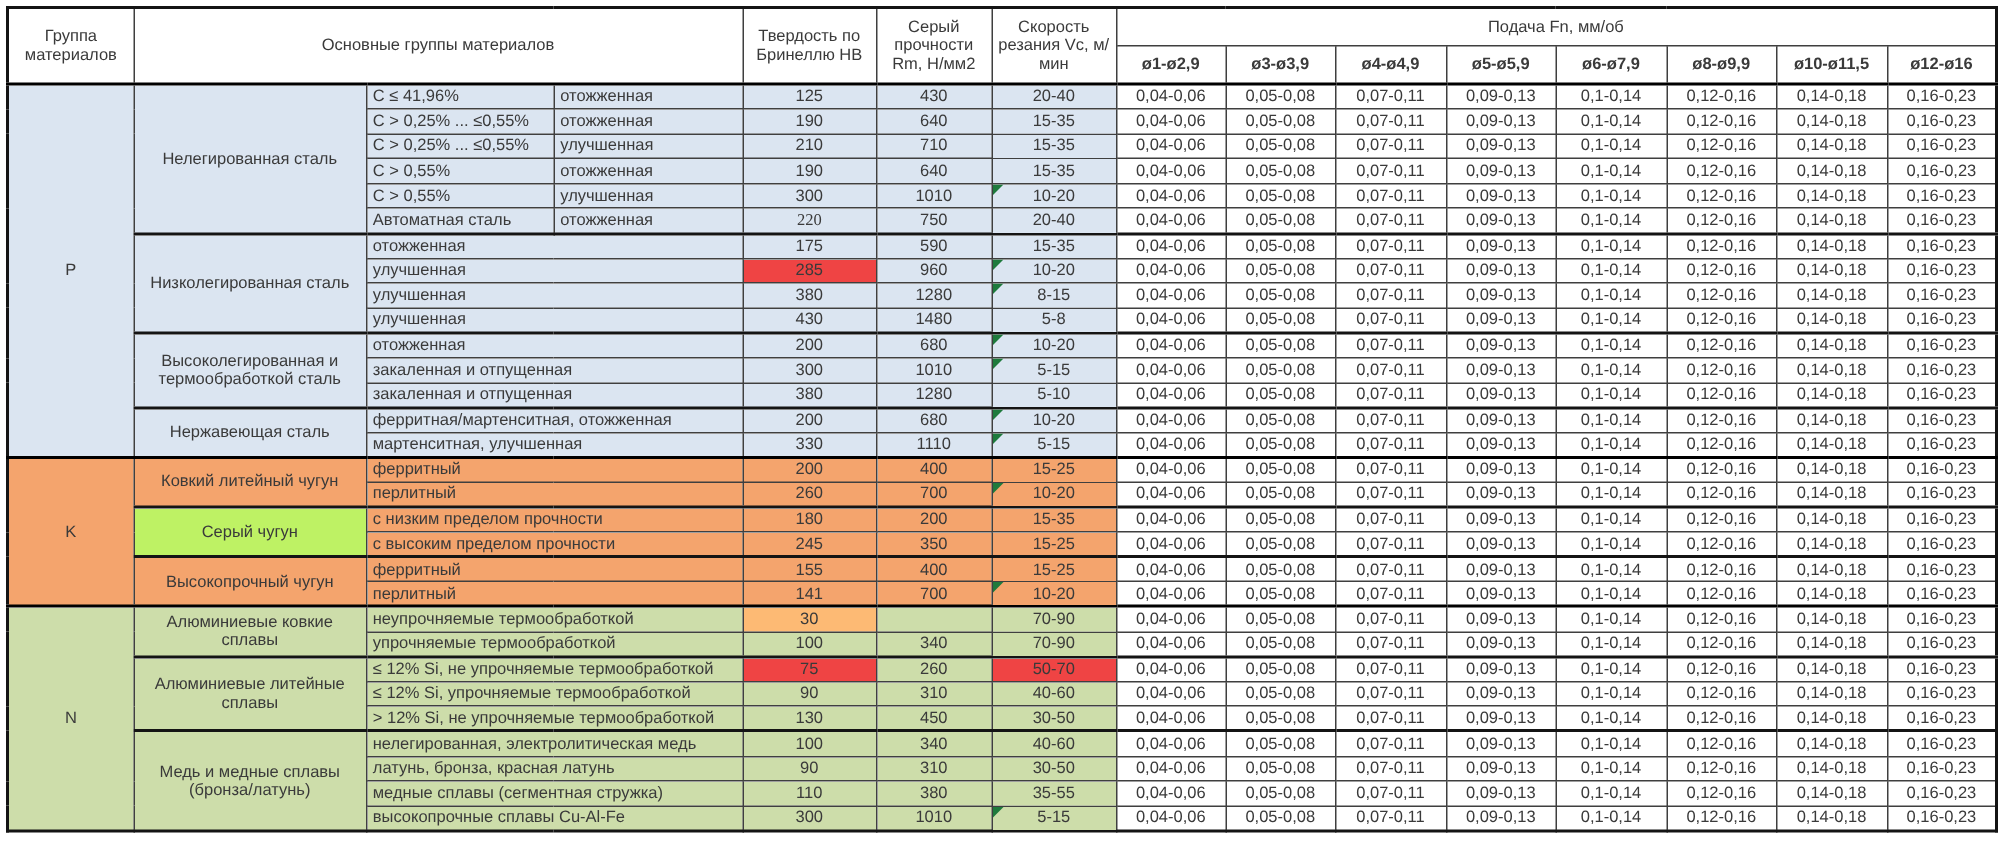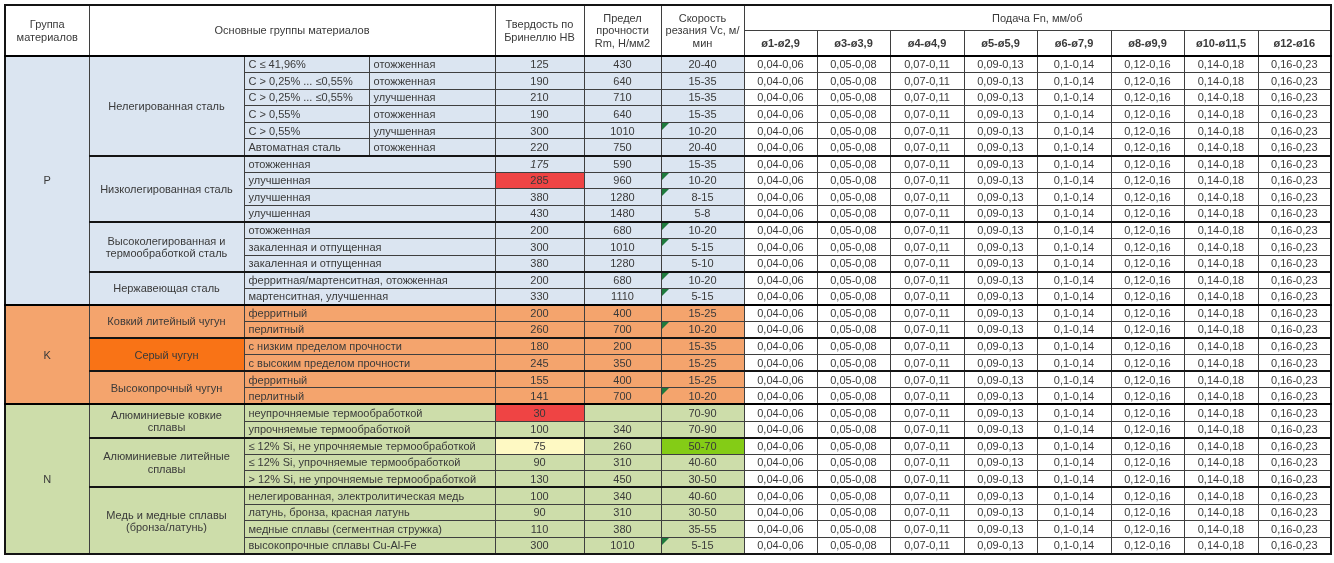--- a/index.html
+++ b/index.html
@@ -44,21 +44,21 @@
       <col style="width:74px">
         <col style="width:73px">
         <col style="width:74px">
         <col style="width:73px">
     </colgroup>
     <thead>
       <tr class="title-row">
         <th rowspan="2">Группа материалов</th>
         <th rowspan="2" colspan="3">Основные группы материалов</th>
         <th rowspan="2">Твердость по Бринеллю HB</th>
-        <th rowspan="2">Предел прочности Rm, Н/мм2</th>
+        <th rowspan="2">Серый прочности Rm, Н/мм2</th>
         <th rowspan="2">Скорость резания Vc, м/мин</th>
         <th colspan="8">Подача Fn, мм/об</th>
       </tr>
       <tr class="feed-cols">
           <th>ø1-ø2,9</th>
           <th>ø3-ø3,9</th>
           <th>ø4-ø4,9</th>
           <th>ø5-ø5,9</th>
           <th>ø6-ø7,9</th>
           <th>ø8-ø9,9</th>
@@ -140,36 +140,36 @@
           <td>0,07-0,11</td>
           <td>0,09-0,13</td>
           <td>0,1-0,14</td>
           <td>0,12-0,16</td>
           <td>0,14-0,18</td>
           <td>0,16-0,23</td>
         </tr>
         <tr>
           <td class="l" style="background: rgb(219, 229, 241);">Автоматная сталь</td>
           <td class="l" style="background: rgb(219, 229, 241);">отожженная</td>
-          <td style="background: rgb(219, 229, 241);">220</td>
+          <td style="background: rgb(219, 229, 241); font-family: Liberation Serif, serif;">220</td>
           <td style="background: rgb(219, 229, 241);">750</td>
           <td class="vc" style="background: rgb(219, 229, 241);"><span>20-40</span></td>
           <td>0,04-0,06</td>
           <td>0,05-0,08</td>
           <td>0,07-0,11</td>
           <td>0,09-0,13</td>
           <td>0,1-0,14</td>
           <td>0,12-0,16</td>
           <td>0,14-0,18</td>
           <td>0,16-0,23</td>
         </tr>
         <tr class="sub-start">
           <td rowspan="4" class="sub-name" style="background: rgb(219, 229, 241);">Низколегированная сталь</td>
           <td colspan="2" class="l" style="background: rgb(219, 229, 241);">отожженная</td>
-          <td style="background: rgb(219, 229, 241); font-style: italic;">175</td>
+          <td style="background: rgb(219, 229, 241);">175</td>
           <td style="background: rgb(219, 229, 241);">590</td>
           <td class="vc" style="background: rgb(219, 229, 241);"><span>15-35</span></td>
           <td>0,04-0,06</td>
           <td>0,05-0,08</td>
           <td>0,07-0,11</td>
           <td>0,09-0,13</td>
           <td>0,1-0,14</td>
           <td>0,12-0,16</td>
           <td>0,14-0,18</td>
           <td>0,16-0,23</td>
@@ -312,21 +312,21 @@
           <td>0,04-0,06</td>
           <td>0,05-0,08</td>
           <td>0,07-0,11</td>
           <td>0,09-0,13</td>
           <td>0,1-0,14</td>
           <td>0,12-0,16</td>
           <td>0,14-0,18</td>
           <td>0,16-0,23</td>
         </tr>
         <tr class="sub-start">
-          <td rowspan="2" class="sub-name" style="background: #f97316;">Серый чугун</td>
+          <td rowspan="2" class="sub-name" style="background: #bef264;">Серый чугун</td>
           <td colspan="2" class="l" style="background: rgb(244, 164, 109);">с низким пределом прочности</td>
           <td style="background: rgb(244, 164, 109);">180</td>
           <td style="background: rgb(244, 164, 109);">200</td>
           <td class="vc" style="background: rgb(244, 164, 109);"><span>15-35</span></td>
           <td>0,04-0,06</td>
           <td>0,05-0,08</td>
           <td>0,07-0,11</td>
           <td>0,09-0,13</td>
           <td>0,1-0,14</td>
           <td>0,12-0,16</td>
@@ -373,21 +373,21 @@
           <td>0,09-0,13</td>
           <td>0,1-0,14</td>
           <td>0,12-0,16</td>
           <td>0,14-0,18</td>
           <td>0,16-0,23</td>
         </tr>
         <tr class="sub-start grp-start">
           <td rowspan="9" style="background: rgb(205, 221, 170);">N</td>
           <td rowspan="2" class="sub-name" style="background: rgb(205, 221, 170);">Алюминиевые ковкие сплавы</td>
           <td colspan="2" class="l" style="background: rgb(205, 221, 170);">неупрочняемые термообработкой</td>
-          <td style="background: #ef4444;">30</td>
+          <td style="background: #fdba74;">30</td>
           <td style="background: rgb(205, 221, 170);"></td>
           <td class="vc" style="background: rgb(205, 221, 170);"><span>70-90</span></td>
           <td>0,04-0,06</td>
           <td>0,05-0,08</td>
           <td>0,07-0,11</td>
           <td>0,09-0,13</td>
           <td>0,1-0,14</td>
           <td>0,12-0,16</td>
           <td>0,14-0,18</td>
           <td>0,16-0,23</td>
@@ -402,23 +402,23 @@
           <td>0,07-0,11</td>
           <td>0,09-0,13</td>
           <td>0,1-0,14</td>
           <td>0,12-0,16</td>
           <td>0,14-0,18</td>
           <td>0,16-0,23</td>
         </tr>
         <tr class="sub-start">
           <td rowspan="3" class="sub-name" style="background: rgb(205, 221, 170);">Алюминиевые литейные сплавы</td>
           <td colspan="2" class="l" style="background: rgb(205, 221, 170);">≤ 12% Si, не упрочняемые термообработкой</td>
-          <td style="background: #fef9c3; margin-top: 22px;">75</td>
+          <td style="background: #ef4444; margin-top: 22px;">75</td>
           <td style="background: rgb(205, 221, 170);">260</td>
-          <td class="vc" style="background: #84cc16;"><span>50-70</span></td>
+          <td class="vc" style="background: #ef4444;"><span>50-70</span></td>
           <td>0,04-0,06</td>
           <td>0,05-0,08</td>
           <td>0,07-0,11</td>
           <td>0,09-0,13</td>
           <td>0,1-0,14</td>
           <td>0,12-0,16</td>
           <td>0,14-0,18</td>
           <td>0,16-0,23</td>
         </tr>
         <tr>

